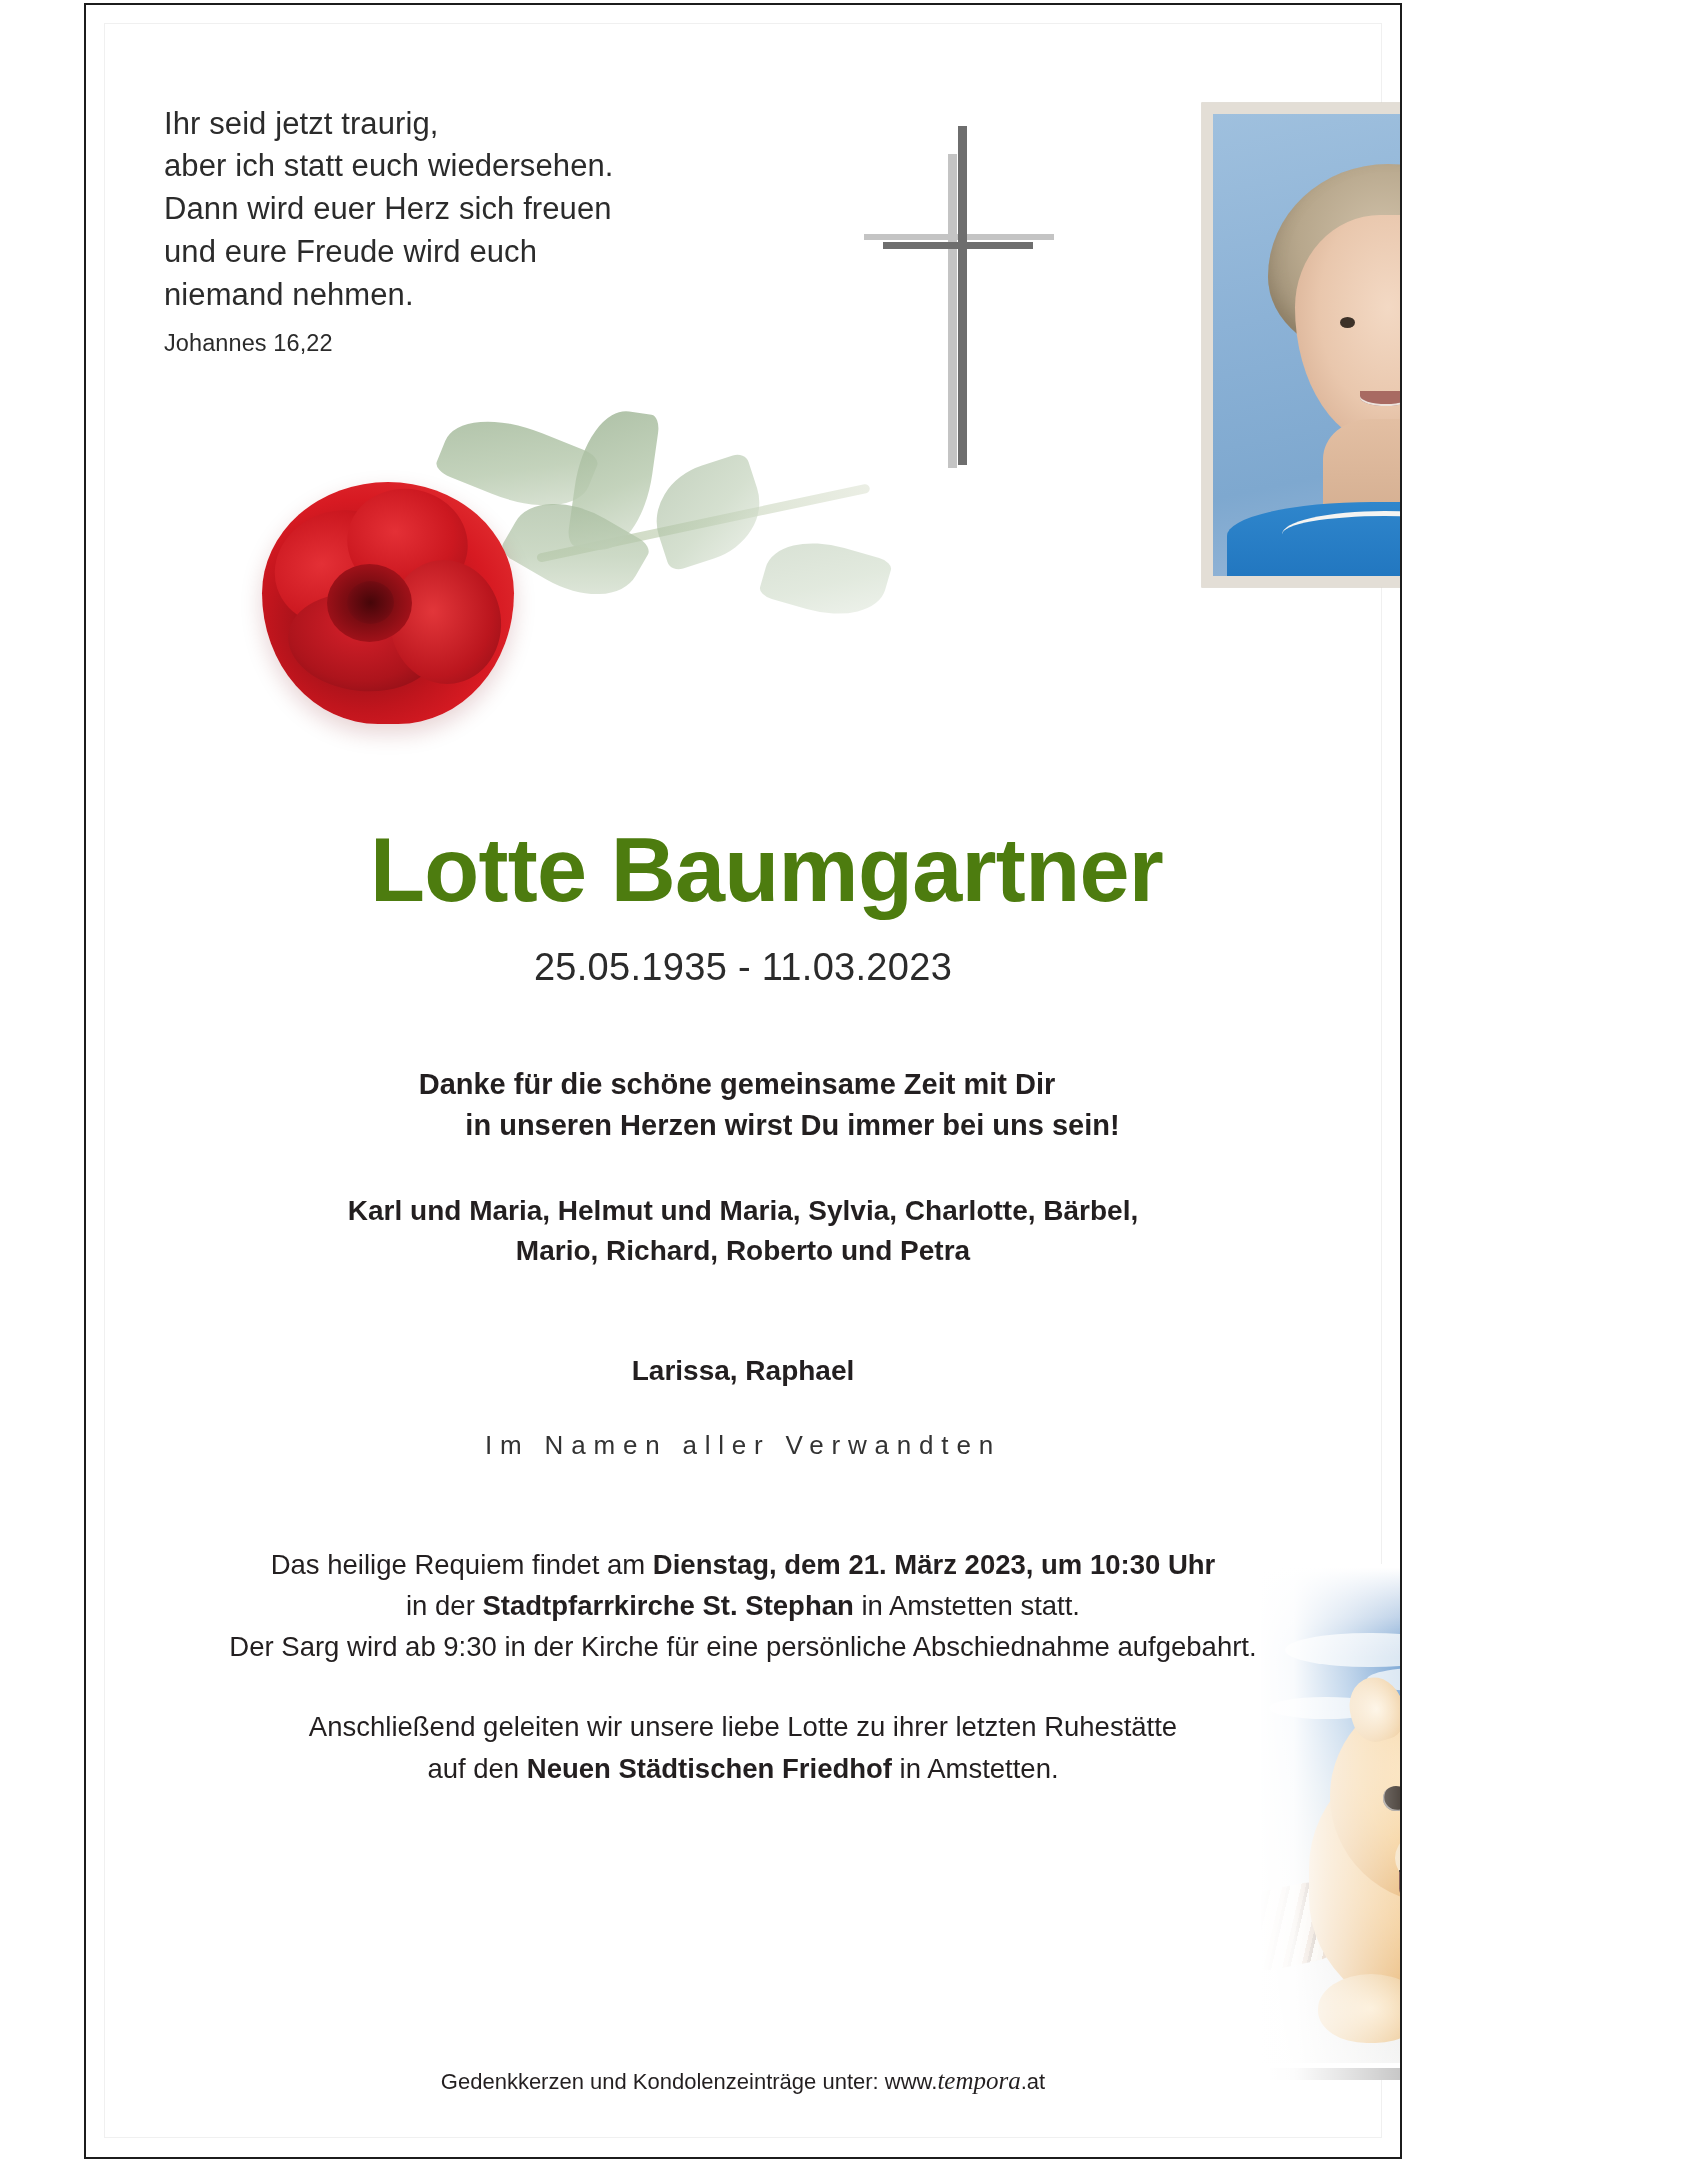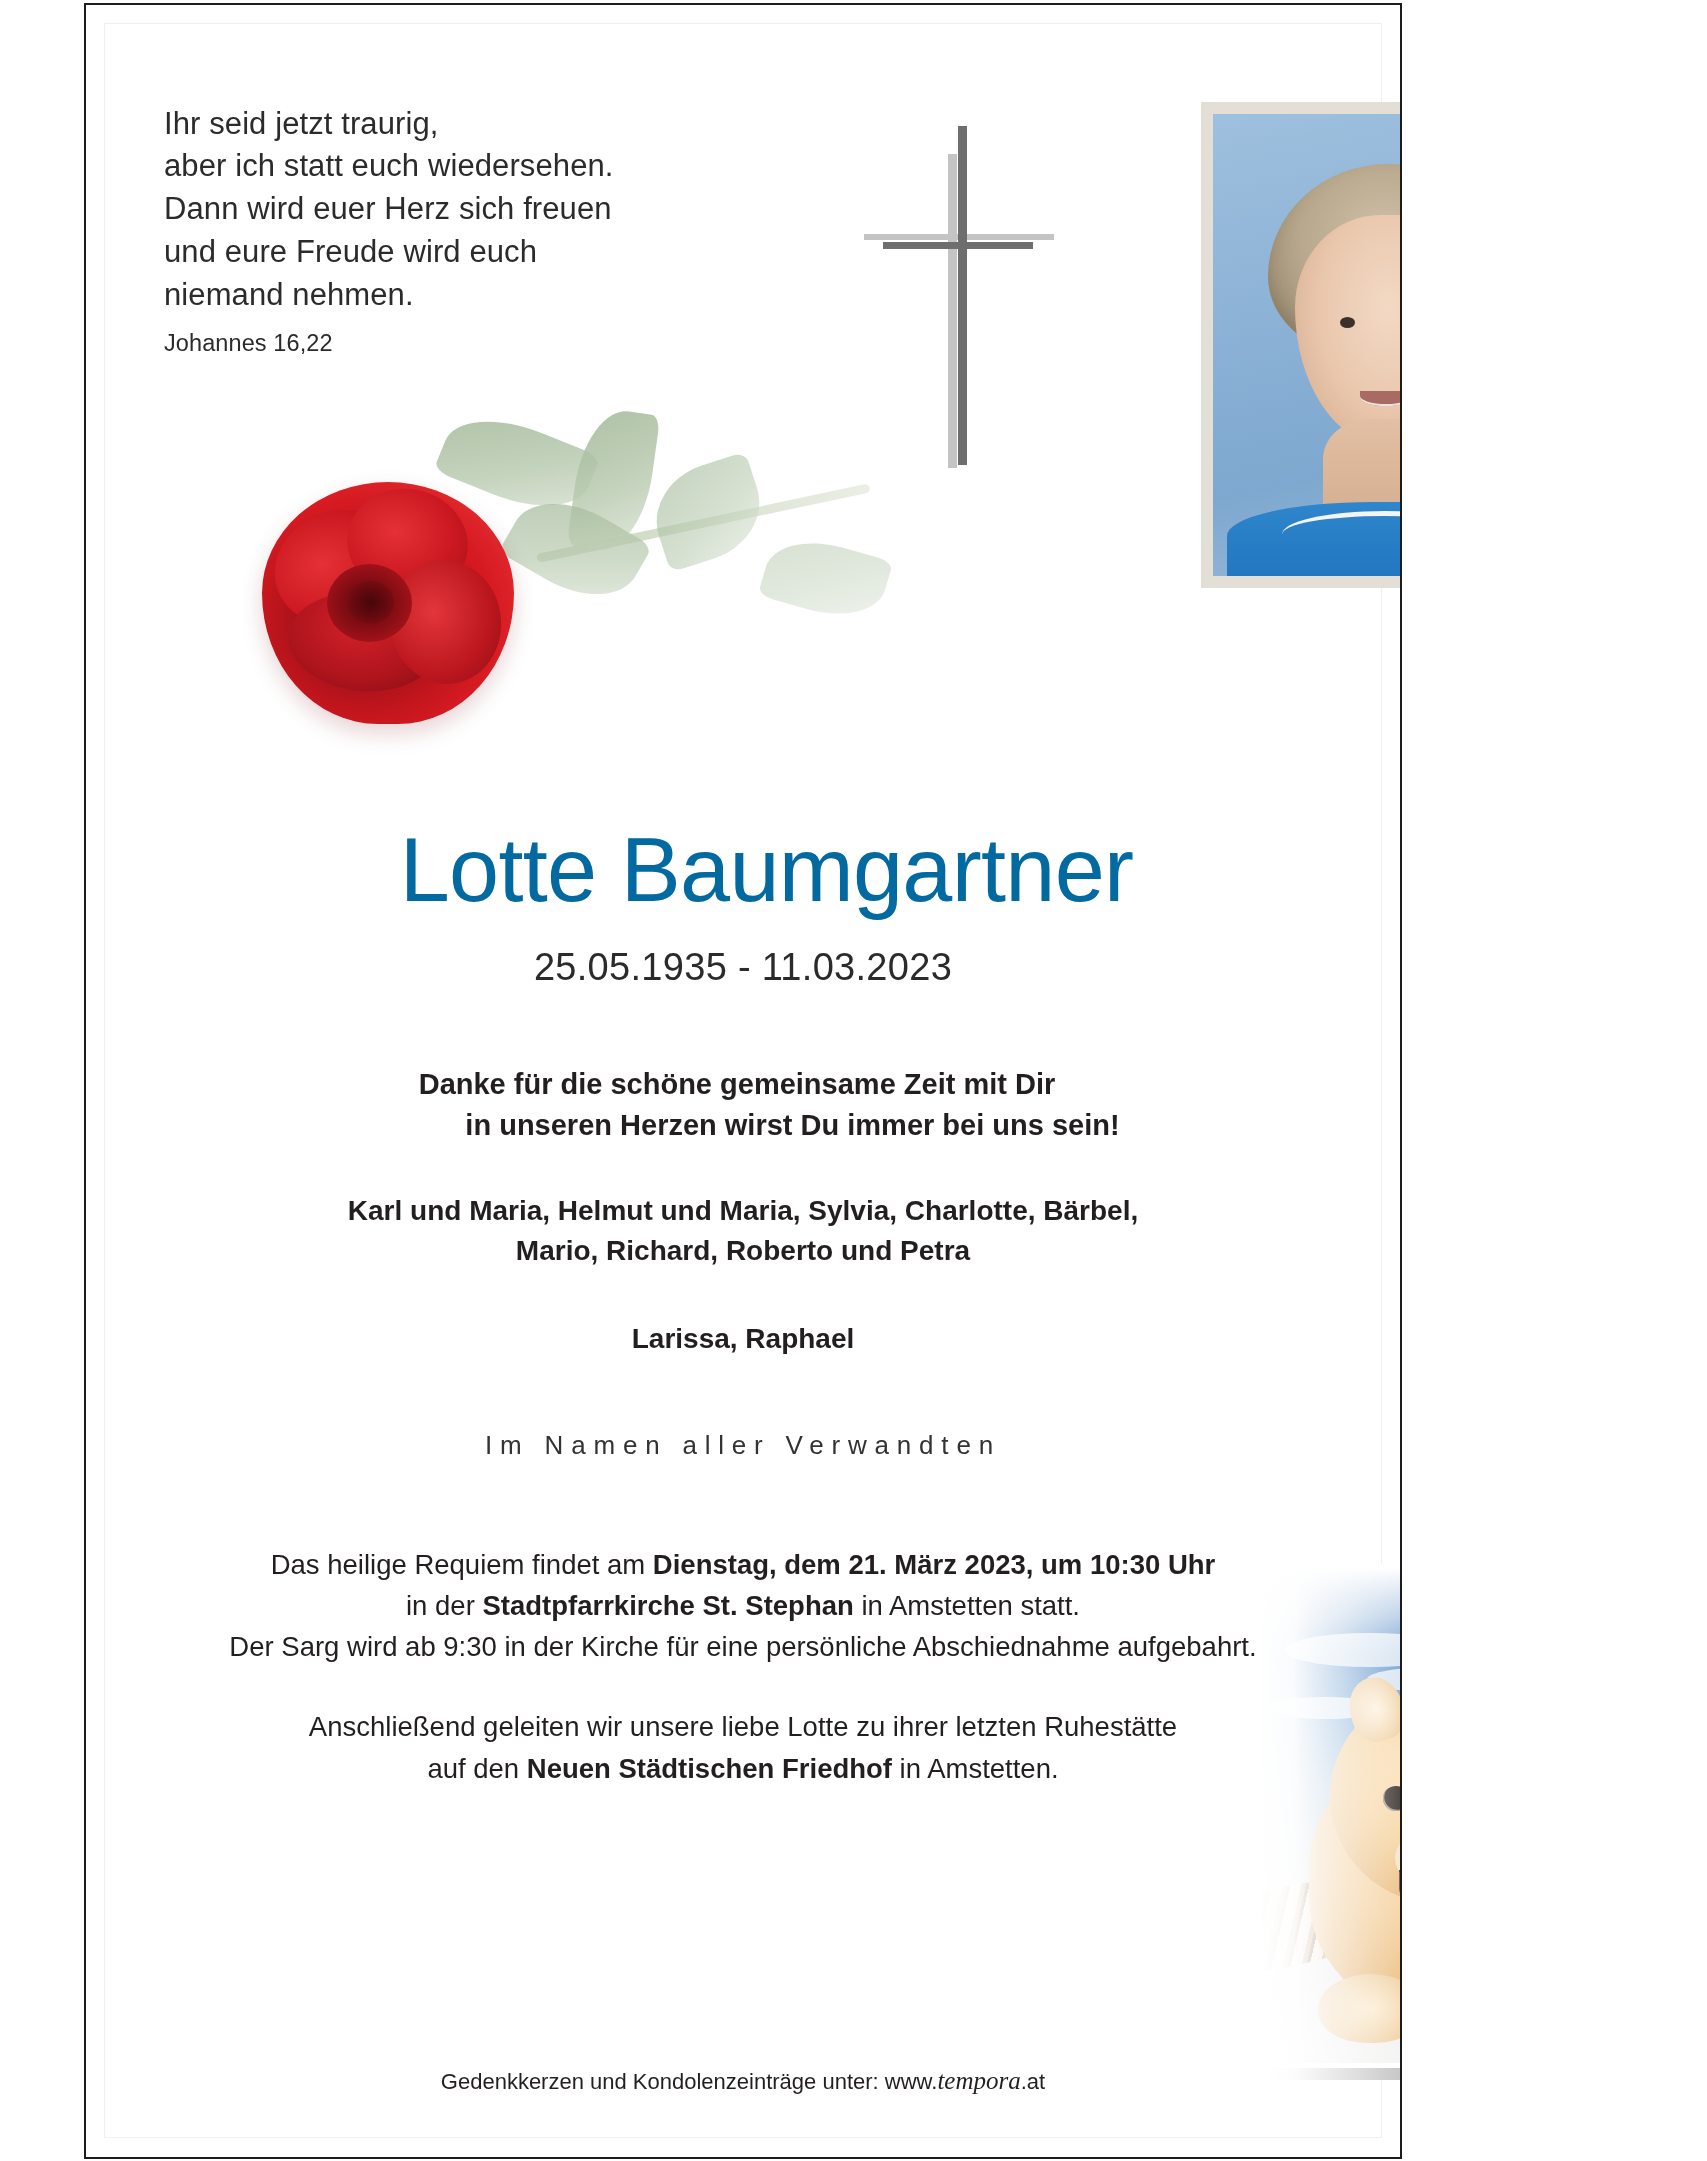--- a/index.html
+++ b/index.html
@@ -168,23 +168,23 @@
     border-radius:50%;
     background:radial-gradient(ellipse at 50% 50%, #460609 0%, #6d0b11 60%, #8d0f16 100%);
   }
 
   
   .name{
     position:absolute;
     left:0; right:0; top:820px;
     text-align:center;
     font-size:90px;
-    font-weight:400;
+    font-weight:700;
     letter-spacing:-0.7px;
-    color:#0369a1;
+    color:#4d7c0f;
     line-height:1;
     margin-left:47px;
   }
   .dates{
     position:absolute;
     left:0; right:0; top:941px;
     text-align:center;
     font-size:38px;
     font-weight:400;
     color:#2b2b2b;
@@ -211,21 +211,21 @@
     text-align:center;
     font-size:28px;
     line-height:1.45;
     color:#231f20;
   }
   .family .fl{display:block;font-weight:bold;}
   .family .fl .lw{font-weight:700;}
 
   .grandkids{
     position:absolute;
-    left:0;right:0;top:1318px;
+    left:0;right:0;top:1350px;
     text-align:center;
     font-size:28px;
     font-weight:bold;
     color:#231f20;
   }
 
   .behalf{
     position:absolute;
     left:0;right:0;top:1425px;
     text-align:center;

